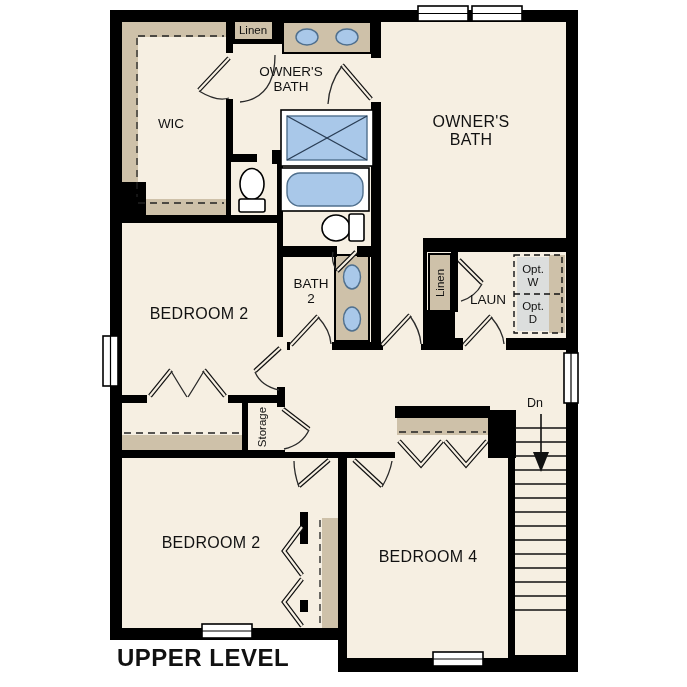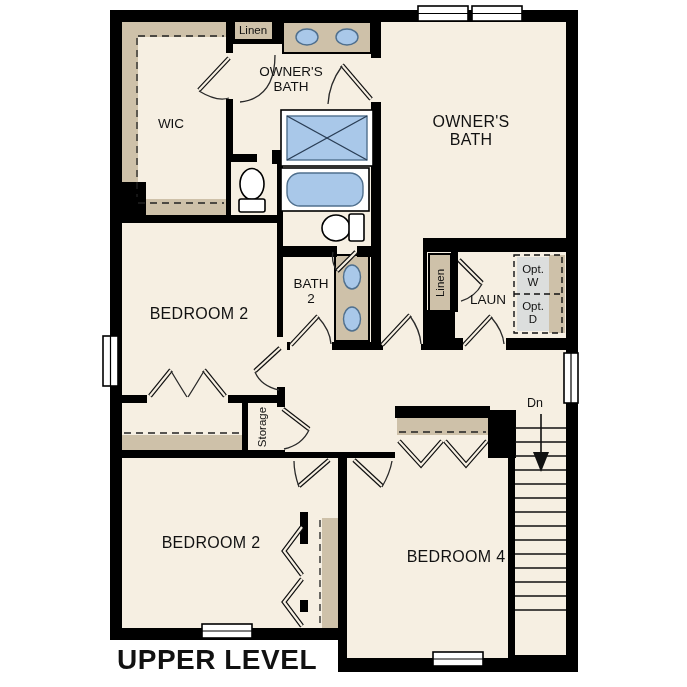--- a/index.html
+++ b/index.html
@@ -23,21 +23,21 @@
   .gry{fill:#dcdedd;}
   
   .lbl{position:absolute;transform:translate(-50%,-50%);color:#111;text-align:center;
        white-space:nowrap;line-height:1.12;}
   .lbl.v{transform:translate(-50%,-50%) rotate(-90deg);}
   .b{font-weight:normal;}
   .s16{font-size:16px;letter-spacing:.3px;}
   .s13{font-size:13.5px;}
   .s12{font-size:12.5px;}
   .s11{font-size:11.5px;}
-  .title{position:absolute;font-size:28px;font-weight:bold;letter-spacing:.5px;color:#111;}
+  .title{position:absolute;font-size:24px;font-weight:bold;letter-spacing:.5px;color:#111;}
 </style>
 </head>
 <body>
 
 <div id="stage">
 
 <svg id="plan-svg" width="687" height="687" viewBox="0 0 687 687">
 
   <g>
     <rect class="blk" x="110" y="10" width="468" height="630"></rect>
@@ -301,21 +301,21 @@
 
 <div class="lbl b s13" style="left:311px;top:291px;">
   <div>BATH</div>
       <div>2</div>
 </div>
 
 <div class="lbl b s13" style="left:488px;top:300px;">LAUN</div>
 
 <div class="lbl b s16" style="left:211px;top:543px;">BEDROOM 2</div>
 
-<div class="lbl b s16" style="left:428px;top:557px;margin-left:28px;">BEDROOM 4</div>
+<div class="lbl b s16" style="left:428px;top:557px;">BEDROOM 4</div>
 
 <div class="lbl s11" style="left:253px;top:30px;">Linen</div>
 
 <div class="lbl v s11" style="left:440px;top:283px;">Linen</div>
 
 <div class="lbl v s11" style="left:262px;top:427px;">Storage</div>
 
 <div class="lbl s11" style="left:533px;top:276px;">
   <div>Opt.</div>
       <div>W</div>

